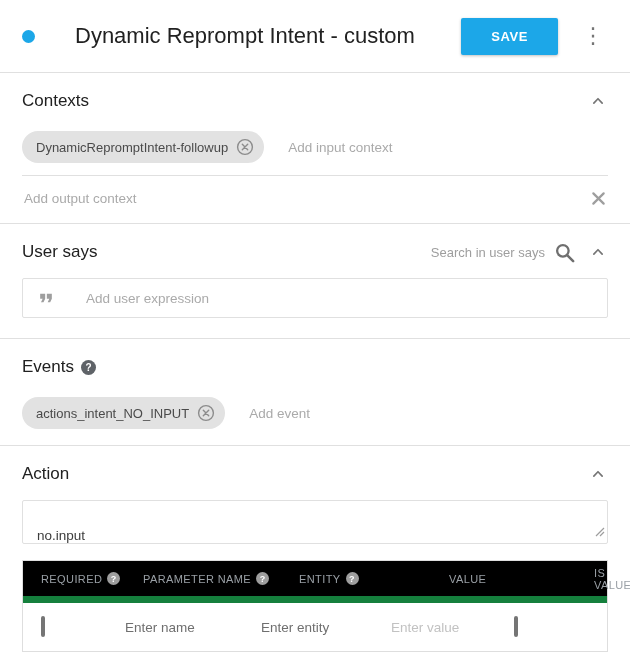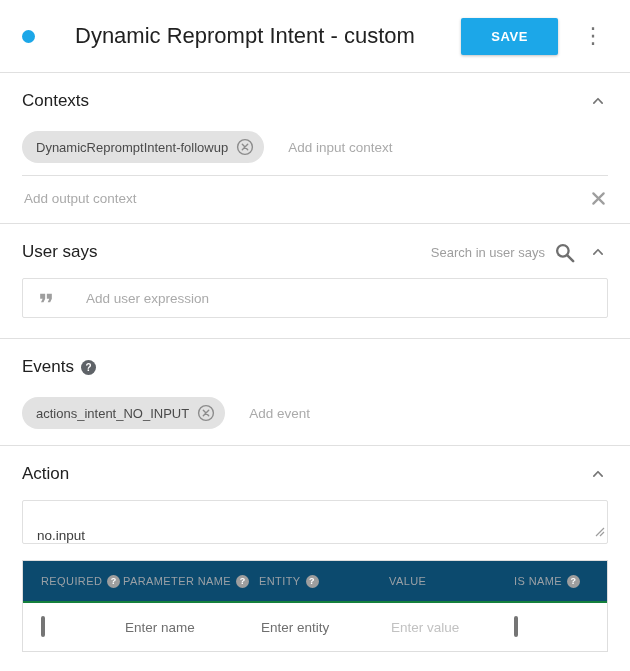--- a/index.html
+++ b/index.html
@@ -64,21 +64,21 @@
   .chip-row.events { padding-bottom:16px; }
 
   
   .action-box { position:relative; border:1px solid var(--line); border-radius:2px; height:44px; margin-bottom:16px; display:flex; align-items:flex-end; }
   .action-box input { width:100%; border:none; outline:none; background:transparent; font-family:inherit; font-size:13.5px; color:#3c3c3c; padding:0 14px; }
   .grip { position:absolute; right:2px; bottom:2px; }
 
   
   .params { margin:0 22px; border:1px solid #dedede; }
   .p-row { display:grid; grid-template-columns:82px 136px 130px 125px 1fr; align-items:center; padding-left:18px; }
-  .p-head { background:#0c4a6e; height:42px; border-bottom:2px solid #15803d; }
+  .p-head { background:#000000; height:42px; border-bottom:7px solid #15803d;gap:20px; }
   .p-head .cell { display:flex; align-items:center; gap:5px; font-size:11px; letter-spacing:.4px; color:#9aa0a6; font-weight:400; }
   .help.sm { width:13px; height:13px; font-size:9px; background:#9e9e9e; margin-left:0; }
   .p-body { height:48px; }
   .checkbox { width:18px; height:18px; border:2px solid #757575; border-radius:2px; cursor:pointer; background:#fff; }
   .cell-input { border:none; outline:none; background:transparent; font-family:inherit; font-size:13.5px; width:90%; }
   .cell-input.dark::placeholder { color:#6f6f6f; }
   .cell-input.light::placeholder { color:#c2c2c2; }
 </style>
 </head>
 <body>
@@ -211,21 +211,21 @@
         <span class="help sm">?</span>
       </div>
       <div class="cell">
         <span>ENTITY</span>
         <span class="help sm">?</span>
       </div>
       <div class="cell">
         <span>VALUE</span>
       </div>
       <div class="cell">
-        <span>IS NAME</span>
+        <span>IS VALUE</span>
         <span class="help sm">?</span>
       </div>
     </div>
     <div class="p-row p-body">
       <div><span class="checkbox"></span></div>
       <div><input class="cell-input dark" placeholder="Enter name" style=""></div>
       <div><input class="cell-input dark" placeholder="Enter entity" style=""></div>
       <div><input class="cell-input light" placeholder="Enter value" style=""></div>
       <div><span class="checkbox"></span></div>
     </div>

